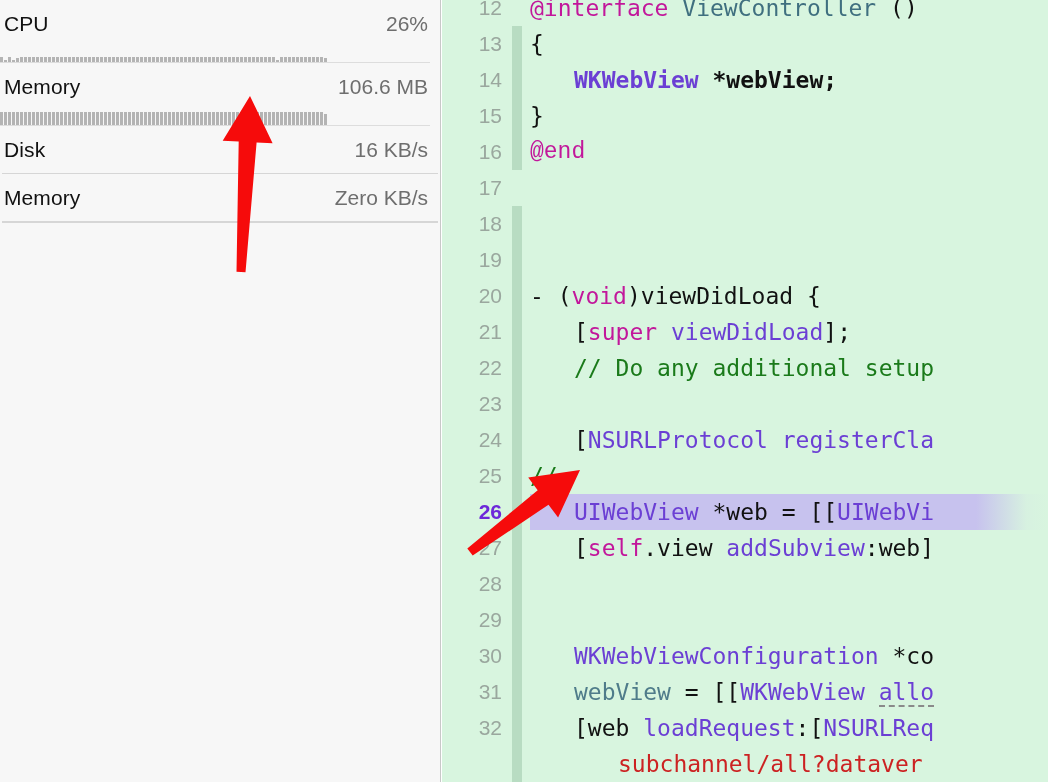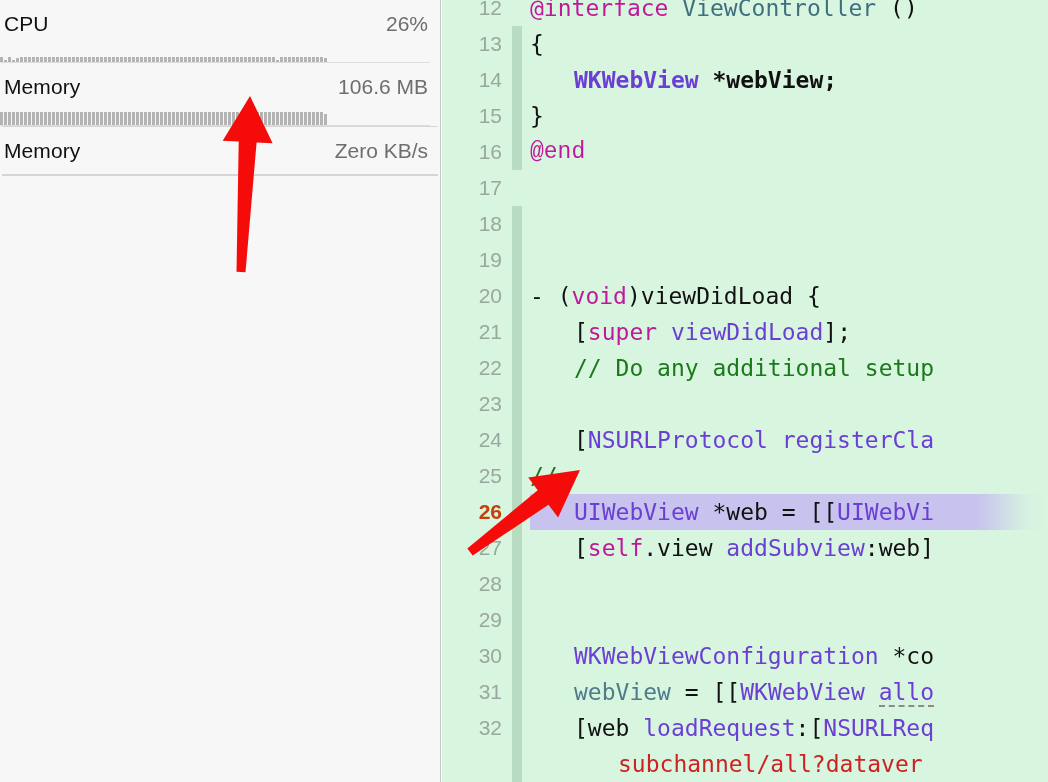--- a/index.html
+++ b/index.html
@@ -72,21 +72,21 @@
     left: 0; top: -10px;
     width: 606px;
   }
   .code-line {
     position: relative;
     height: 36px;
     line-height: 36px;
     display: flex;
     white-space: pre;
   }
-  .code-line.current .ln { color: #c2410c; font-weight: bold; }
+  .code-line.current .ln { color: #6d28d9; font-weight: bold; }
   .ln {
     flex: 0 0 70px;
     text-align: right;
     padding-right: 10px;
     color: #9aa79e;
     font-size: 21px;
     font-family: "Liberation Sans", sans-serif;
     background: #d8f5df;
     z-index: 2;
   }
@@ -321,20 +321,24 @@
           <div class="tick" style="height: 13px;"></div>
           <div class="tick" style="height: 13px;"></div>
           <div class="tick" style="height: 13px;"></div>
           <div class="tick" style="height: 13px;"></div>
           <div class="tick" style="height: 13px;"></div>
           <div class="tick" style="height: 13px;"></div>
           <div class="tick" style="height: 13px;"></div>
           <div class="tick" style="height: 13px;"></div>
           <div class="tick" style="height: 13px;"></div>
           <div class="tick" style="height: 11px;"></div>
+        </div>
+        <div class="gauge-row">
+          <div class="gauge-label">Disk</div>
+          <div class="gauge-value">16 KB/s</div>
         </div>
         <div class="hr"></div>
         <div class="gauge-row">
           <div class="gauge-label">Memory</div>
           <div class="gauge-value">Zero KB/s</div>
         </div>
         <div class="hr"></div>
         <div class="hr"></div>
       </div>
   </div>

